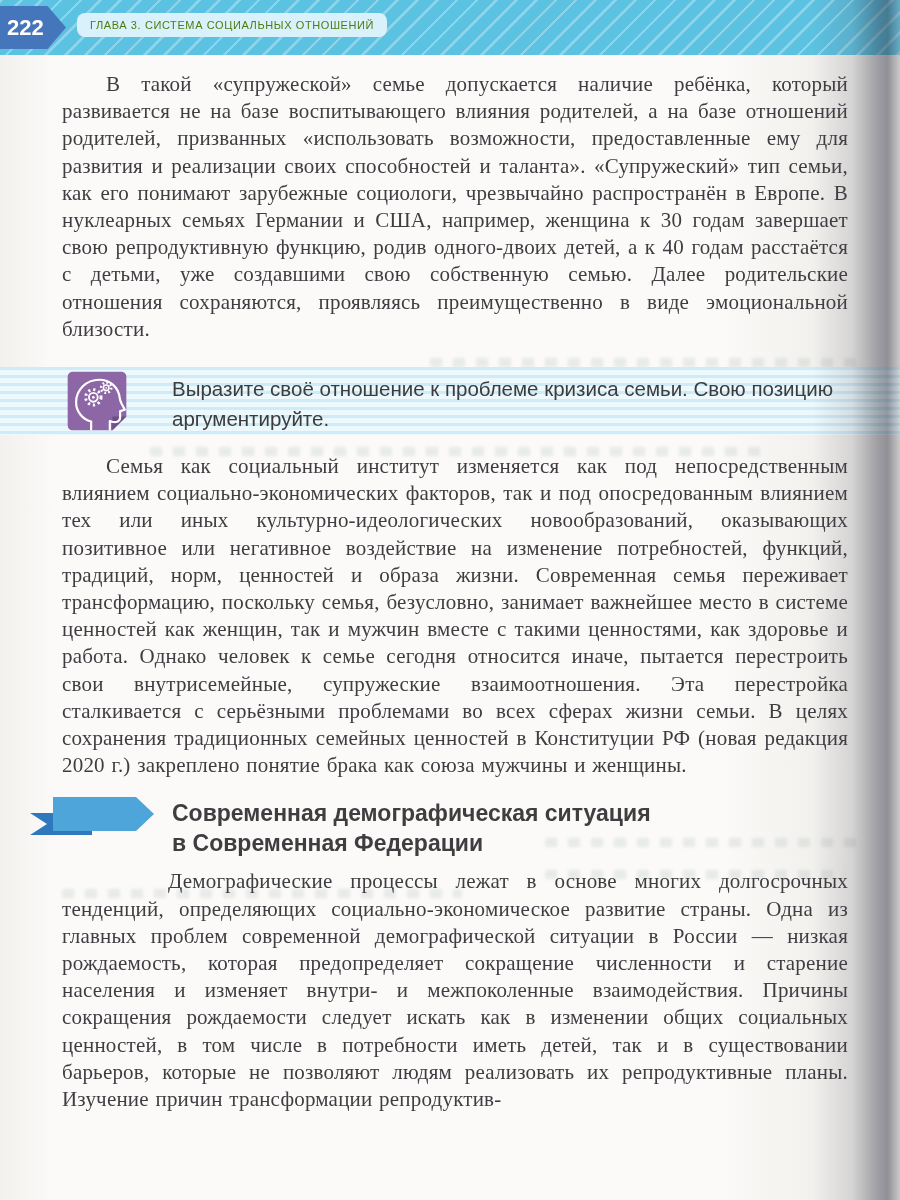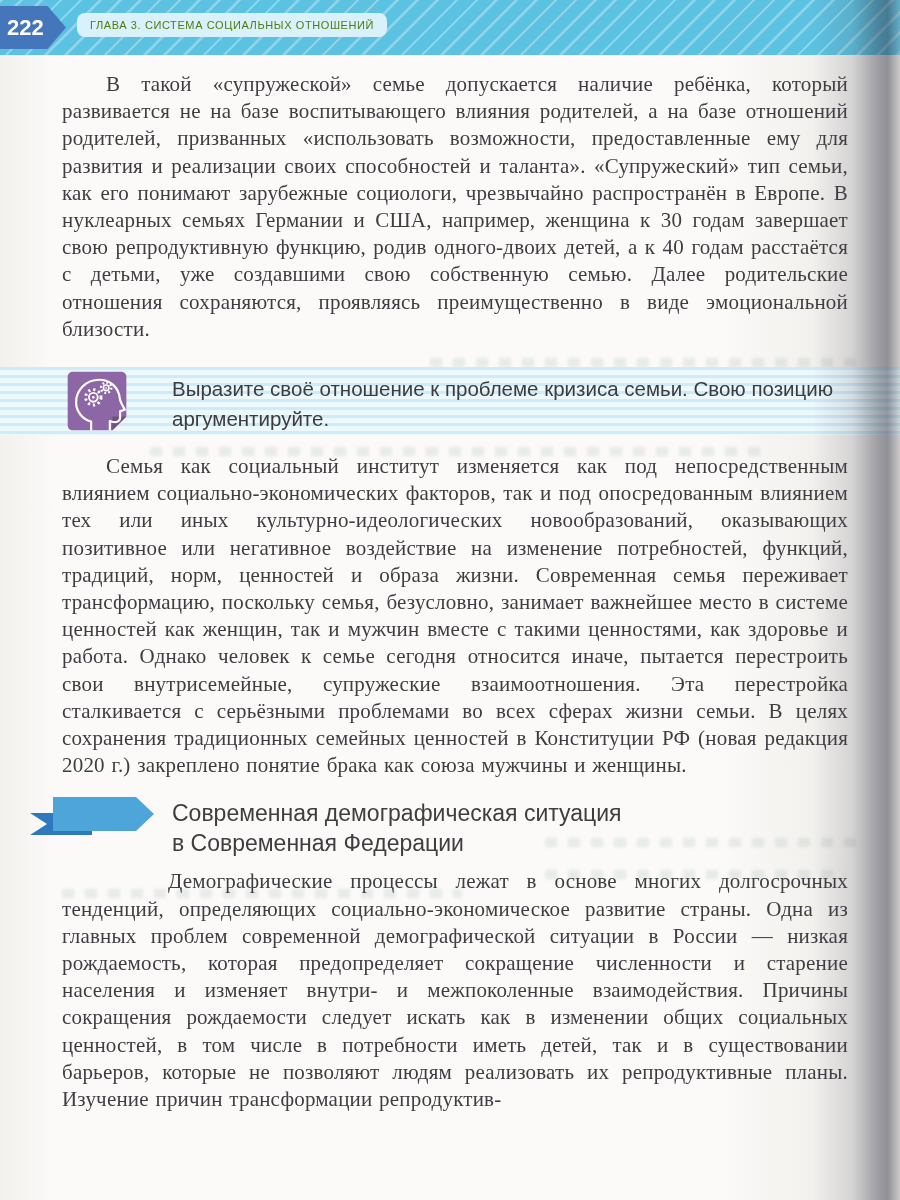--- a/index.html
+++ b/index.html
@@ -57,21 +57,21 @@
   }
   .task-icon { position:absolute; left:63px; top:1px; width:68px; height:66px; }
   .task-text {
     position:absolute; left:172px; top:7px; width:702px;
     font-family:"Liberation Sans", sans-serif; font-size:20.5px; line-height:30px; color:#3c3c3f;
   }
   
   .section-heading { display:flex; align-items:flex-start; margin-top:14px; }
   .ribbon { margin-left:20px; width:152px; height:60px; flex:none; }
   .heading-text {
-    font-family:"Liberation Sans", sans-serif; font-weight:normal;
+    font-family:"Liberation Sans", sans-serif; font-weight:bold;
     font-size:23px; line-height:30px; color:#3e3e41; padding-top:5px;
   }
   
   .ghost {
     position:absolute; z-index:1; pointer-events:none; height:9px; border-radius:2px;
     opacity:0.45; filter:blur(1.6px);
     background:repeating-linear-gradient(90deg,
       rgba(110,142,136,0.30) 0px, rgba(110,142,136,0.30) 12px,
       rgba(110,142,136,0) 12px, rgba(110,142,136,0) 23px);
   }

